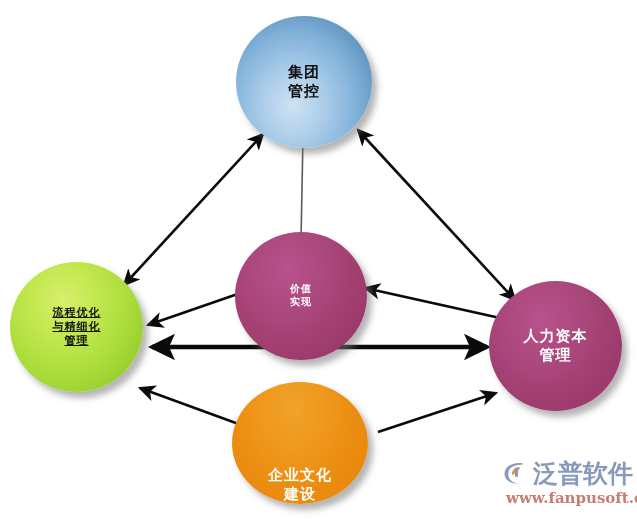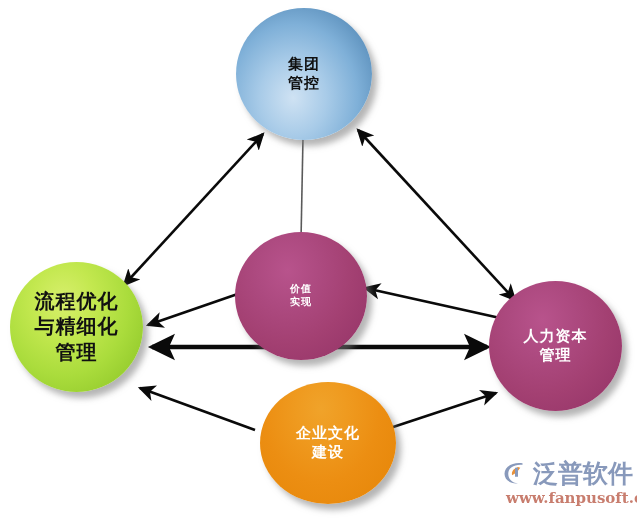--- a/index.html
+++ b/index.html
@@ -35,38 +35,39 @@
   }
   .node .label {
     line-height: 1.28;
     letter-spacing: 1px;
     white-space: pre-line;
     pointer-events: none;
   }
 
   
   #node-group-control {
-    left: 236px; top: 8px; width: 136px; height: 132px;
+    left: 236px; top: 16px; width: 136px; height: 132px;
     background: radial-gradient(ellipse at 42% 68%, #cfe2f3 0%, #a8cbe8 30%, #7fb0d8 58%, #5b8fbb 82%, #47738f 100%);
   }
   #node-group-control .label {
     color: #111111;
     font-size: 15px;
     font-weight: 700;
   }
 
   
   #node-process {
     left: 10px; top: 262px; width: 133px; height: 130px;
     background: radial-gradient(ellipse at 40% 30%, #d8ef6d 0%, #c3e84f 28%, #aadc3c 58%, #93ca2c 85%, #7fb823 100%);
   }
   #node-process .label {
     color: #111111;
-    font-size: 20px;
-    font-weight: 700;
+    font-size: 11px;
+    font-weight: 700;
+    text-decoration: underline;
   }
 
   
   #node-value {
     left: 235px; top: 232px; width: 132px; height: 128px;
     background: radial-gradient(ellipse at 40% 30%, #b8538c 0%, #ad4a80 28%, #a34072 58%, #98376a 85%, #8c2f61 100%);
   }
   #node-value .label {
     color: #ffffff;
     font-size: 10px;
@@ -79,22 +80,23 @@
     background: radial-gradient(ellipse at 40% 30%, #b8538c 0%, #ad4a80 28%, #a34072 58%, #98376a 85%, #8c2f61 100%);
   }
   #node-hr .label {
     color: #ffffff;
     font-size: 15px;
     font-weight: 700;
   }
 
   
   #node-culture {
-    left: 260px; top: 382px; width: 136px; height: 122px;
+    left: 232px; top: 382px; width: 136px; height: 122px;
     background: radial-gradient(ellipse at 45% 22%, #f0a32a 0%, #ef9a1f 25%, #ec8e12 55%, #e8890c 80%, #f09a18 100%);
+    align-items: flex-end;
   }
   #node-culture .label {
     color: #ffffff;
     font-size: 15px;
     font-weight: 700;
   }
 
   
   #watermark {
     position: absolute;

